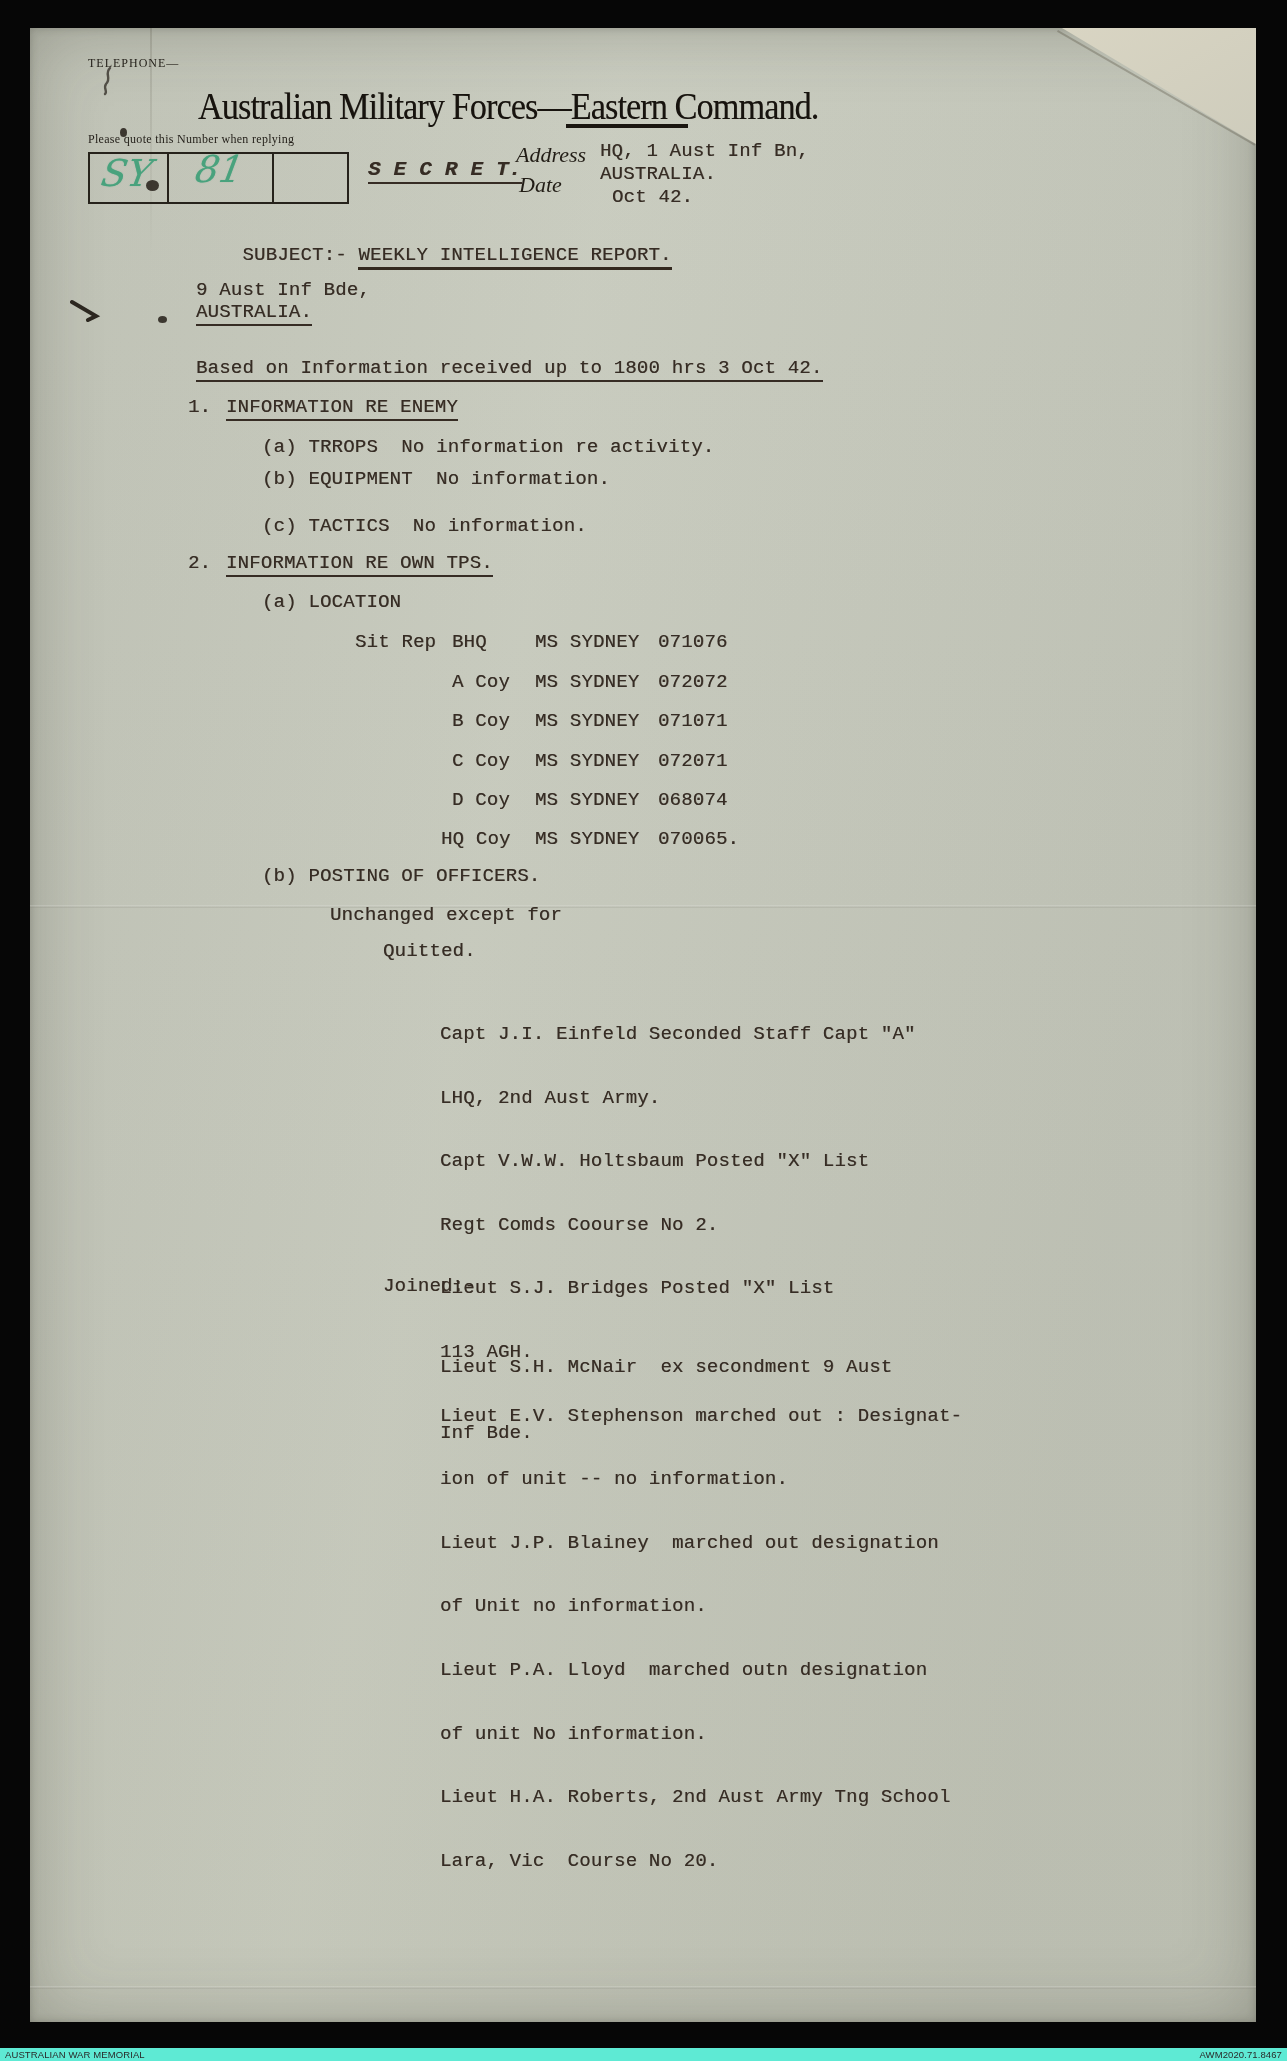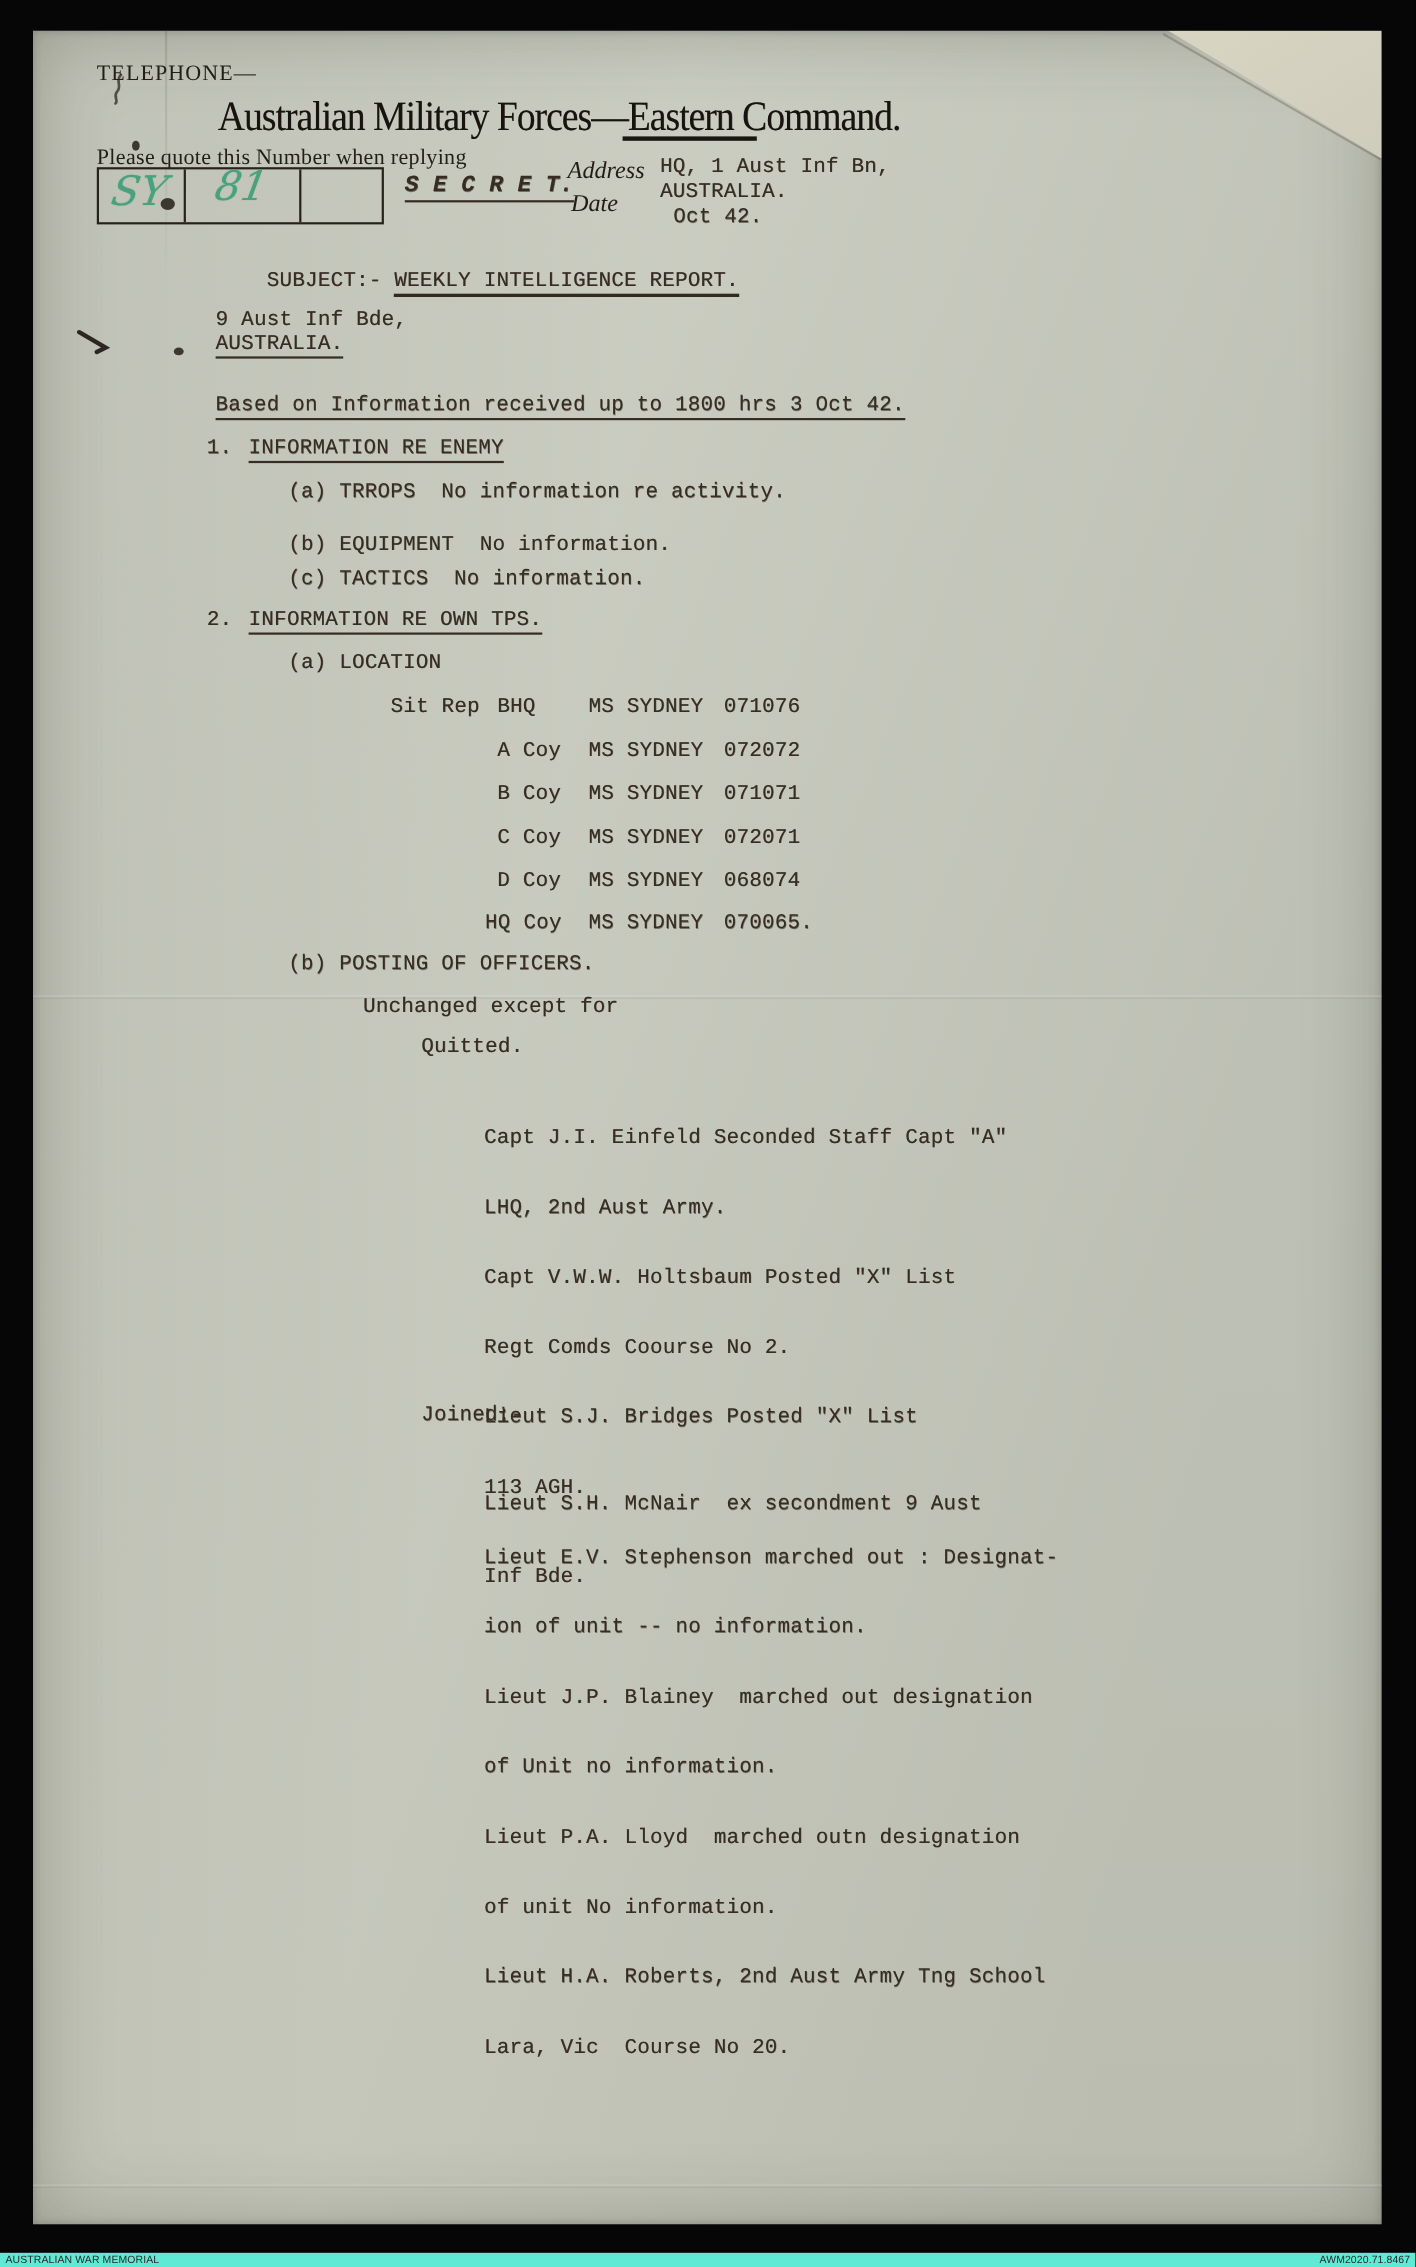--- a/index.html
+++ b/index.html
@@ -22,21 +22,21 @@
   .stain{position:absolute;background:#241f18;border-radius:50%;opacity:0.85;}
 
   
   .tw{position:absolute;font-family:"Liberation Mono",monospace;font-size:19px;
       color:#362c24;white-space:pre;letter-spacing:0.2px;
       text-shadow:0.4px 0.4px 0.6px rgba(48,38,30,0.55);}
   .u{border-bottom:2px solid #362c24;padding-bottom:1px;}
   .u-heavy{border-bottom:3px solid #33291f;padding-bottom:1px;}
 
   
-  .lh-small{position:absolute;font-family:"Liberation Serif",serif;font-size:20px;
+  .lh-small{position:absolute;font-family:"Liberation Serif",serif;font-size:12px;
       color:#221e18;letter-spacing:0.3px;}
   .lh-title{position:absolute;font-family:"Liberation Serif",serif;font-size:38px;
       color:#17130e;letter-spacing:-1px;transform:scaleX(0.90);transform-origin:left center;
       text-shadow:0.3px 0.3px 0.4px rgba(20,16,10,0.5);}
   .title-rule{position:absolute;left:566px;top:124px;width:122px;height:4px;background:#1a1610;}
   .lh-italic{position:absolute;font-family:"Liberation Serif",serif;font-style:italic;
       font-size:22px;color:#221d16;}
   .num-box{position:absolute;left:88px;top:152px;width:257px;height:48px;
       border:2px solid #26221b;}
   .num-box .div1,.num-box .div2{position:absolute;top:0;width:2px;height:100%;background:#26221b;}
@@ -101,21 +101,21 @@
   </div>
 
   <div class="tw" style="left:196px;top:279px;">9 Aust Inf Bde,</div>
   <div class="tw" style="left:196px;top:301px;"><span class="u">AUSTRALIA.</span></div>
 
   <div class="tw" style="left:196px;top:357px;"><span class="u">Based on Information received up to 1800 hrs 3 Oct 42.</span></div>
 
   <div class="tw" style="left:188px;top:396px;">1.</div>
   <div class="tw" style="left:226px;top:396px;"><span class="u">INFORMATION RE ENEMY</span></div>
   <div class="tw" style="left:262px;top:436px;">(a) TRROPS  No information re activity.</div>
-  <div class="tw" style="left:262px;top:484px;">(b) EQUIPMENT  No information.</div>
+  <div class="tw" style="left:262px;top:468px;">(b) EQUIPMENT  No information.</div>
   <div class="tw" style="left:262px;top:515px;">(c) TACTICS  No information.</div>
 
   <div class="tw" style="left:188px;top:552px;">2.</div>
   <div class="tw" style="left:226px;top:552px;"><span class="u">INFORMATION RE OWN TPS.</span></div>
   <div class="tw" style="left:262px;top:591px;">(a) LOCATION</div>
 
   <div class="tw" style="left:355px;top:631px;">Sit Rep</div>
   <div>
     <span class="tw" style="left:452px;top:631px;">BHQ</span>
     <span class="tw" style="left:535px;top:631px;">MS SYDNEY</span>

